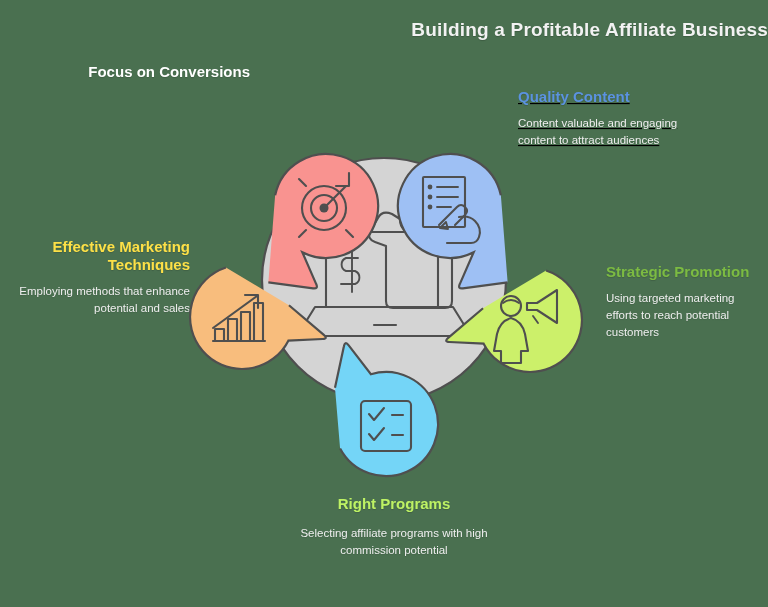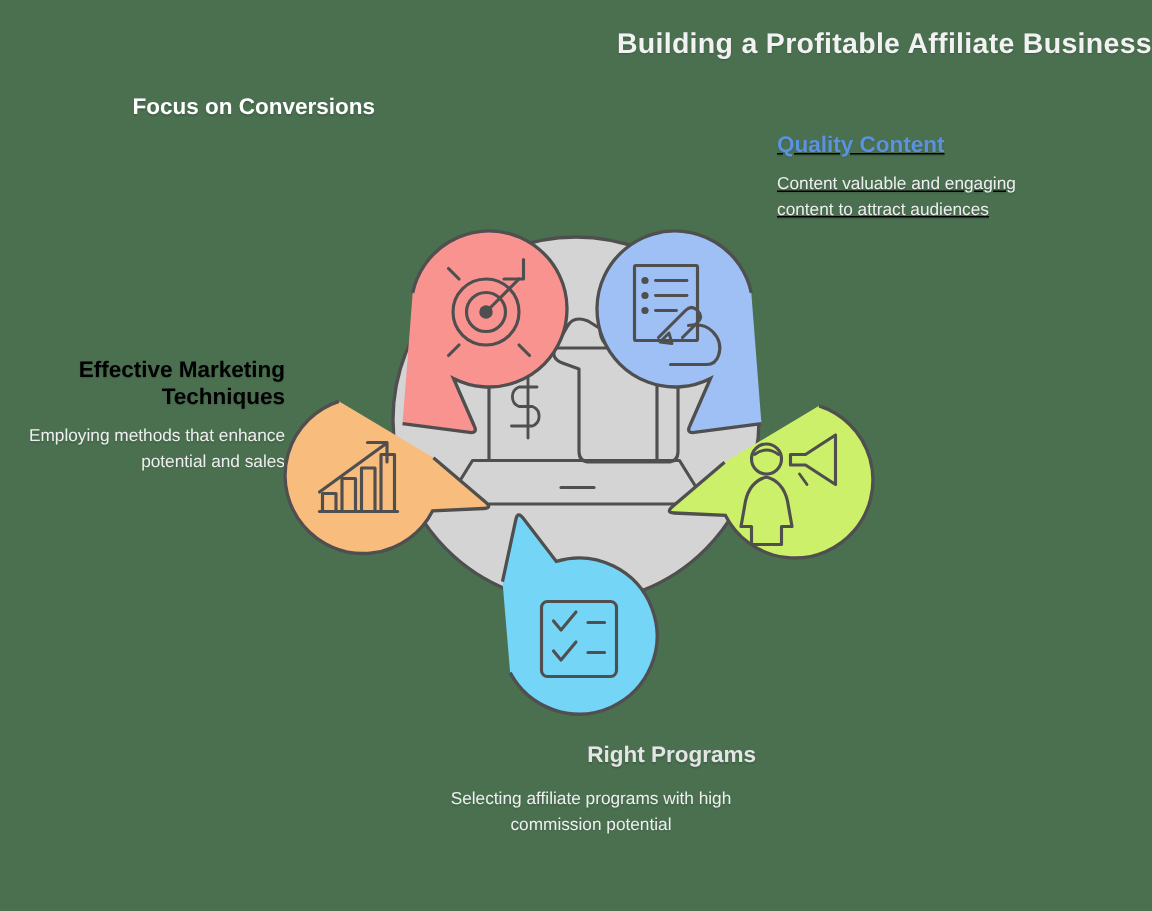--- a/index.html
+++ b/index.html
@@ -45,27 +45,27 @@
     text-shadow:0 1px 1px rgba(0,0,0,.12);
   }
 
   .b-conv  { left:56px;  top:63px;  width:194px; text-align:right; }
   .b-conv  .head{ color:#ffffff; }
 
   .b-qual  { left:518px; top:88px;  width:200px; text-align:left;text-decoration:underline; }
   .b-qual  .head{ color:#5b92e0; }
 
   .b-mark  { left:10px;  top:238px; width:180px; text-align:right; }
-  .b-mark  .head{ color:#000000; }
+  .b-mark  .head{ color:#fde047; }
 
   .b-strat { left:606px; top:263px; width:150px; text-align:left; }
   .b-strat .head{ color:#7cbb42; }
 
   .b-prog  { left:284px; top:495px; width:220px; text-align:center; }
-  .b-prog  .head{ color:#e5e5e5;text-align:right; }
+  .b-prog  .head{ color:#bef264; }
   .b-prog  .desc{ margin-top:12px; }
 
   
   #diagram{
     position:absolute; left:134px; top:85px; width:500px; height:410px;
   }
   .pin-shape{ stroke:#4f4f4f; stroke-width:2.2; }
   .icon-stroke{
     fill:none; stroke:#4f4f4f; stroke-width:2.1;
     stroke-linecap:round; stroke-linejoin:round;
@@ -89,20 +89,24 @@
   <div class="block b-qual">
     <div class="head">Quality Content</div>
     <div class="desc">Content valuable and engaging content to attract audiences</div>
   </div>
 
   <div class="block b-mark">
     <div class="head">Effective Marketing Techniques</div>
     <div class="desc">Employing methods that enhance potential and sales</div>
   </div>
 
+  <div class="block b-strat">
+    <div class="head">Strategic Promotion</div>
+    <div class="desc">Using targeted marketing efforts to reach potential customers</div>
+  </div>
 
   <div class="block b-prog">
     <div class="head">Right Programs</div>
     <div class="desc">Selecting affiliate programs with high commission potential</div>
   </div>
 
   <svg id="diagram" viewBox="0 0 500 410">
 
     <circle cx="250" cy="195" r="122" fill="#d4d4d4" stroke="#4f4f4f" stroke-width="2.2"></circle>
 

